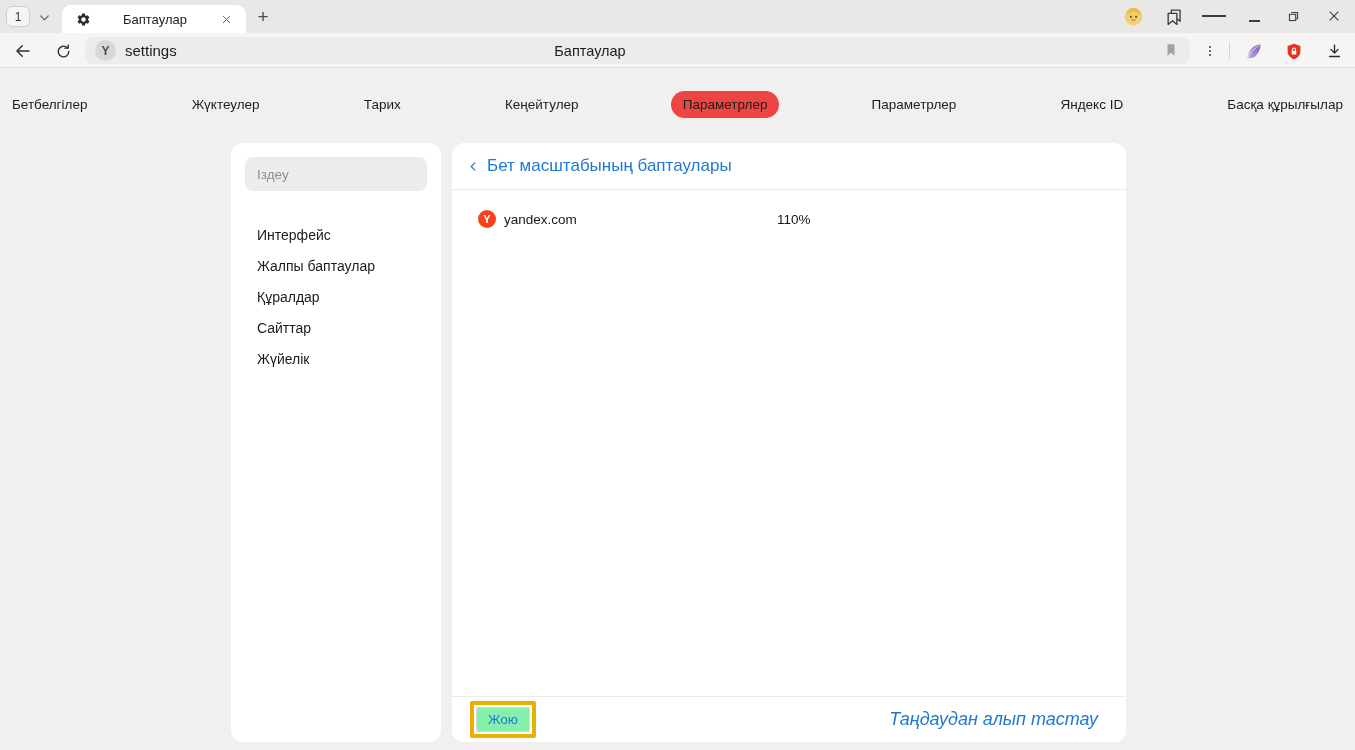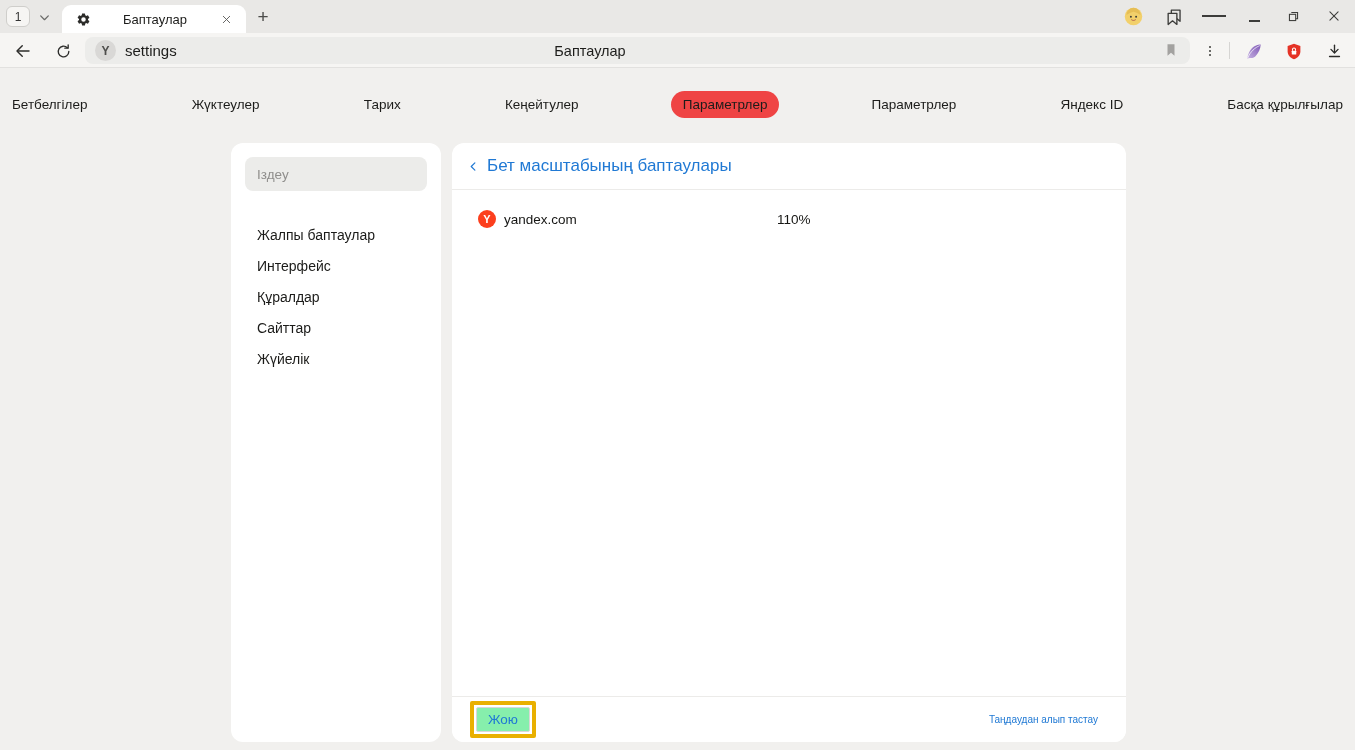--- a/index.html
+++ b/index.html
@@ -75,21 +75,21 @@
 
   .main-footer {
     position:absolute; left:0; right:0; bottom:0; height:46px; border-top:1px solid #ecebe9;
     display:flex; align-items:center; justify-content:space-between; padding:0 28px 0 18px; background:#fff;
   }
   .focus-ring { border:4px solid #e9b000; padding:2px; border-radius:2px; background:#fff; }
   .delete-btn {
     background:#86efac; border:1px solid #d9d8d6; border-radius:2px; color:#2079d4;
     font-size:13.5px; font-family:"Liberation Sans",sans-serif; padding:4px 11px; cursor:pointer;
   }
-  .deselect-link { color:#2079d4; font-size:10px; text-decoration:none; }
+  .deselect-link { color:#2079d4; font-size:18px; text-decoration:none;font-style:italic; }
 
   svg { display:block; }
 </style>
 </head>
 <body>
 
 <div class="tabbar">
   <div class="tab-counter">1</div>
   <div class="tab-chevron">
     <svg width="13" height="13" viewBox="0 0 24 24" fill="none" stroke="#6b6b69" stroke-width="2.4" stroke-linecap="round" stroke-linejoin="round">
@@ -221,22 +221,22 @@
     <span class="nav-tab">Кеңейтулер</span>
     <span class="nav-tab active">Параметрлер</span>
     <span class="nav-tab">Параметрлер</span>
     <span class="nav-tab">Яндекс ID</span>
     <span class="nav-tab">Басқа құрылғылар</span>
   </div>
 
   <div class="panel sidebar">
     <input class="search-box" type="text" placeholder="Іздеу" style="">
     <div class="side-items">
+      <div class="side-item">Интерфейс</div>
       <div class="side-item">Жалпы баптаулар</div>
-      <div class="side-item">Интерфейс</div>
       <div class="side-item">Құралдар</div>
       <div class="side-item">Сайттар</div>
       <div class="side-item">Жүйелік</div>
     </div>
   </div>
 
   <div class="panel main-panel">
     <div class="main-header">
       <span>
         <svg width="11" height="15" viewBox="0 0 24 24" fill="none" stroke="#2079d4" stroke-width="2.6" stroke-linecap="round" stroke-linejoin="round">

